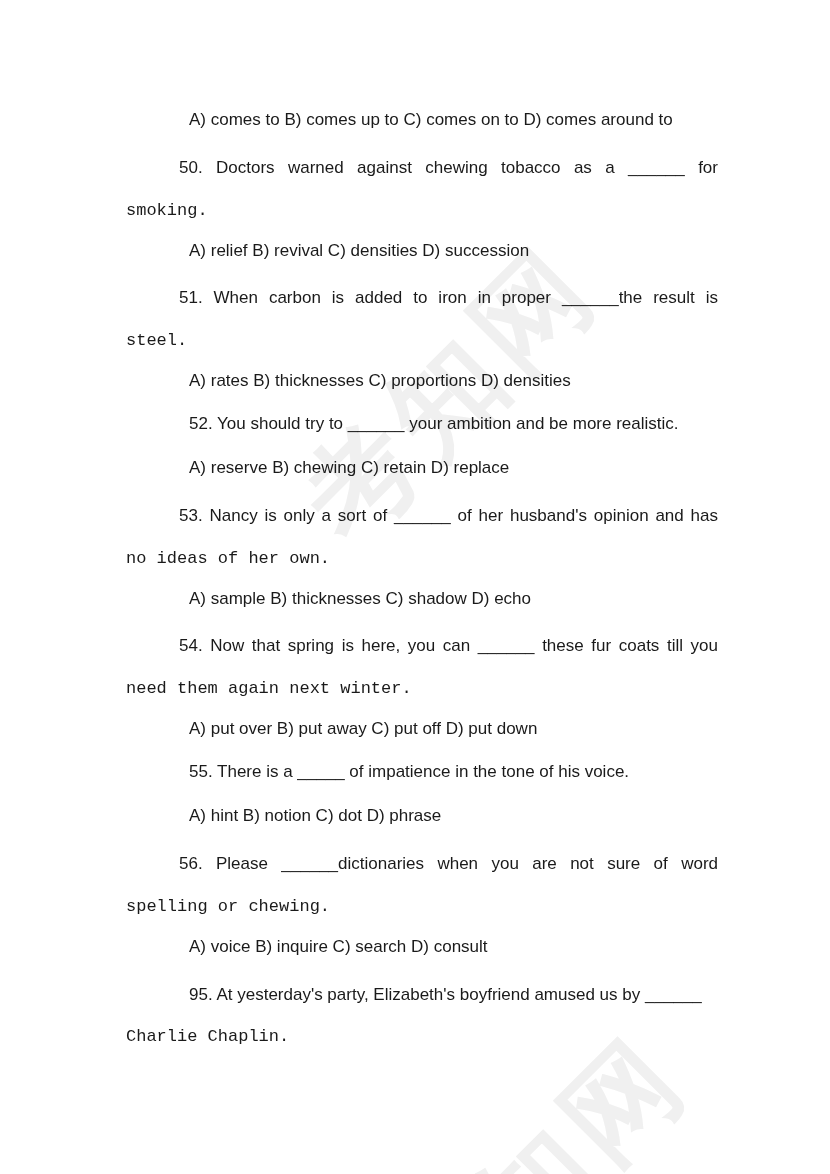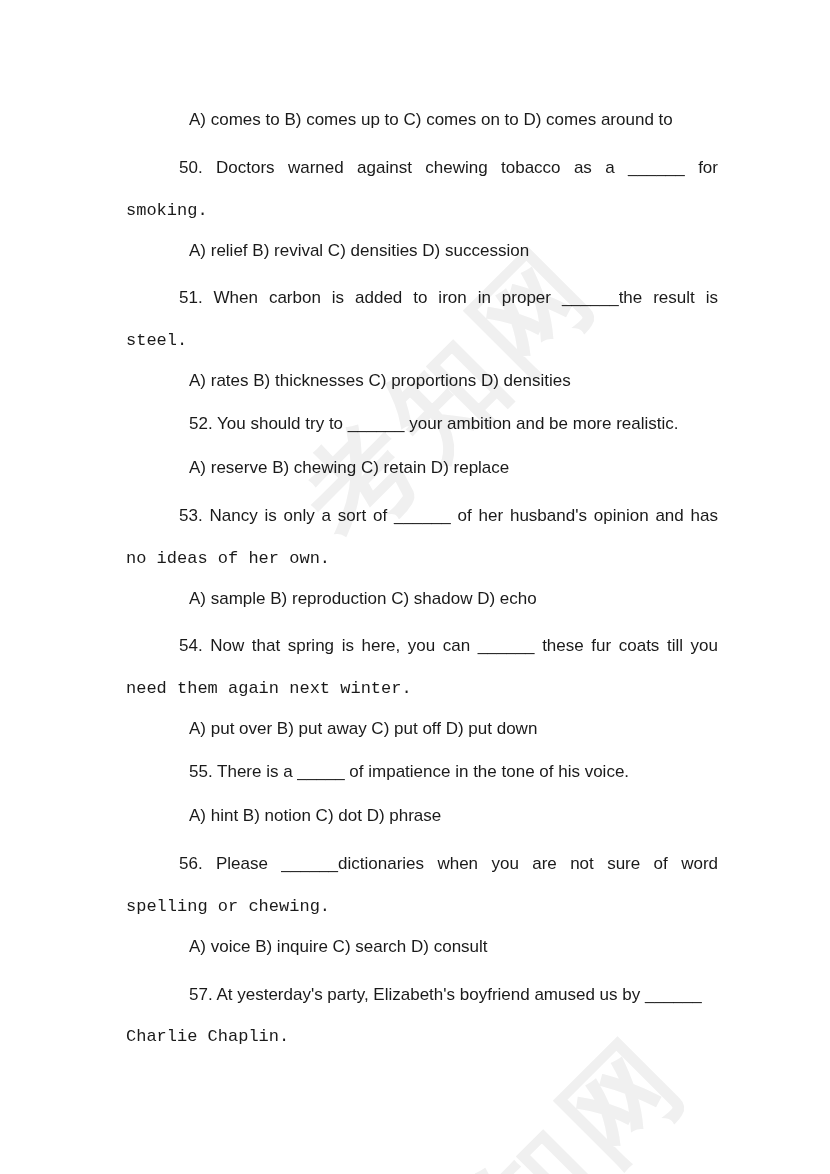--- a/index.html
+++ b/index.html
@@ -39,28 +39,28 @@
 
   <div class="line justify" style="top:287px">51. When carbon is added to iron in proper ______the result is</div>
   <div class="line cont" style="top:330px">steel.</div>
   <div class="line indent" style="top:370px">A) rates B) thicknesses C) proportions D) densities</div>
 
   <div class="line indent" style="top:413px">52. You should try to ______ your ambition and be more realistic.</div>
   <div class="line indent" style="top:457px">A) reserve B) chewing C) retain D) replace</div>
 
   <div class="line justify" style="top:505px">53. Nancy is only a sort of ______ of her husband's opinion and has</div>
   <div class="line cont" style="top:548px">no ideas of her own.</div>
-  <div class="line indent" style="top:588px">A) sample B) reproduction C) shadow D) echo</div>
+  <div class="line indent" style="top:588px">A) sample B) thicknesses C) shadow D) echo</div>
 
   <div class="line justify" style="top:635px">54. Now that spring is here, you can ______ these fur coats till you</div>
   <div class="line cont" style="top:678px">need them again next winter.</div>
   <div class="line indent" style="top:718px">A) put over B) put away C) put off D) put down</div>
 
   <div class="line indent" style="top:761px">55. There is a _____ of impatience in the tone of his voice.</div>
   <div class="line indent" style="top:805px">A) hint B) notion C) dot D) phrase</div>
 
   <div class="line justify" style="top:853px">56. Please ______dictionaries when you are not sure of word</div>
   <div class="line cont" style="top:896px">spelling or chewing.</div>
   <div class="line indent" style="top:936px">A) voice B) inquire C) search D) consult</div>
 
-  <div class="line indent" style="top:984px">57. At yesterday's party, Elizabeth's boyfriend amused us by ______</div>
+  <div class="line indent" style="top:984px">95. At yesterday's party, Elizabeth's boyfriend amused us by ______</div>
   <div class="line cont" style="top:1026px">Charlie Chaplin.</div>
 </div>
 
 </body></html>

